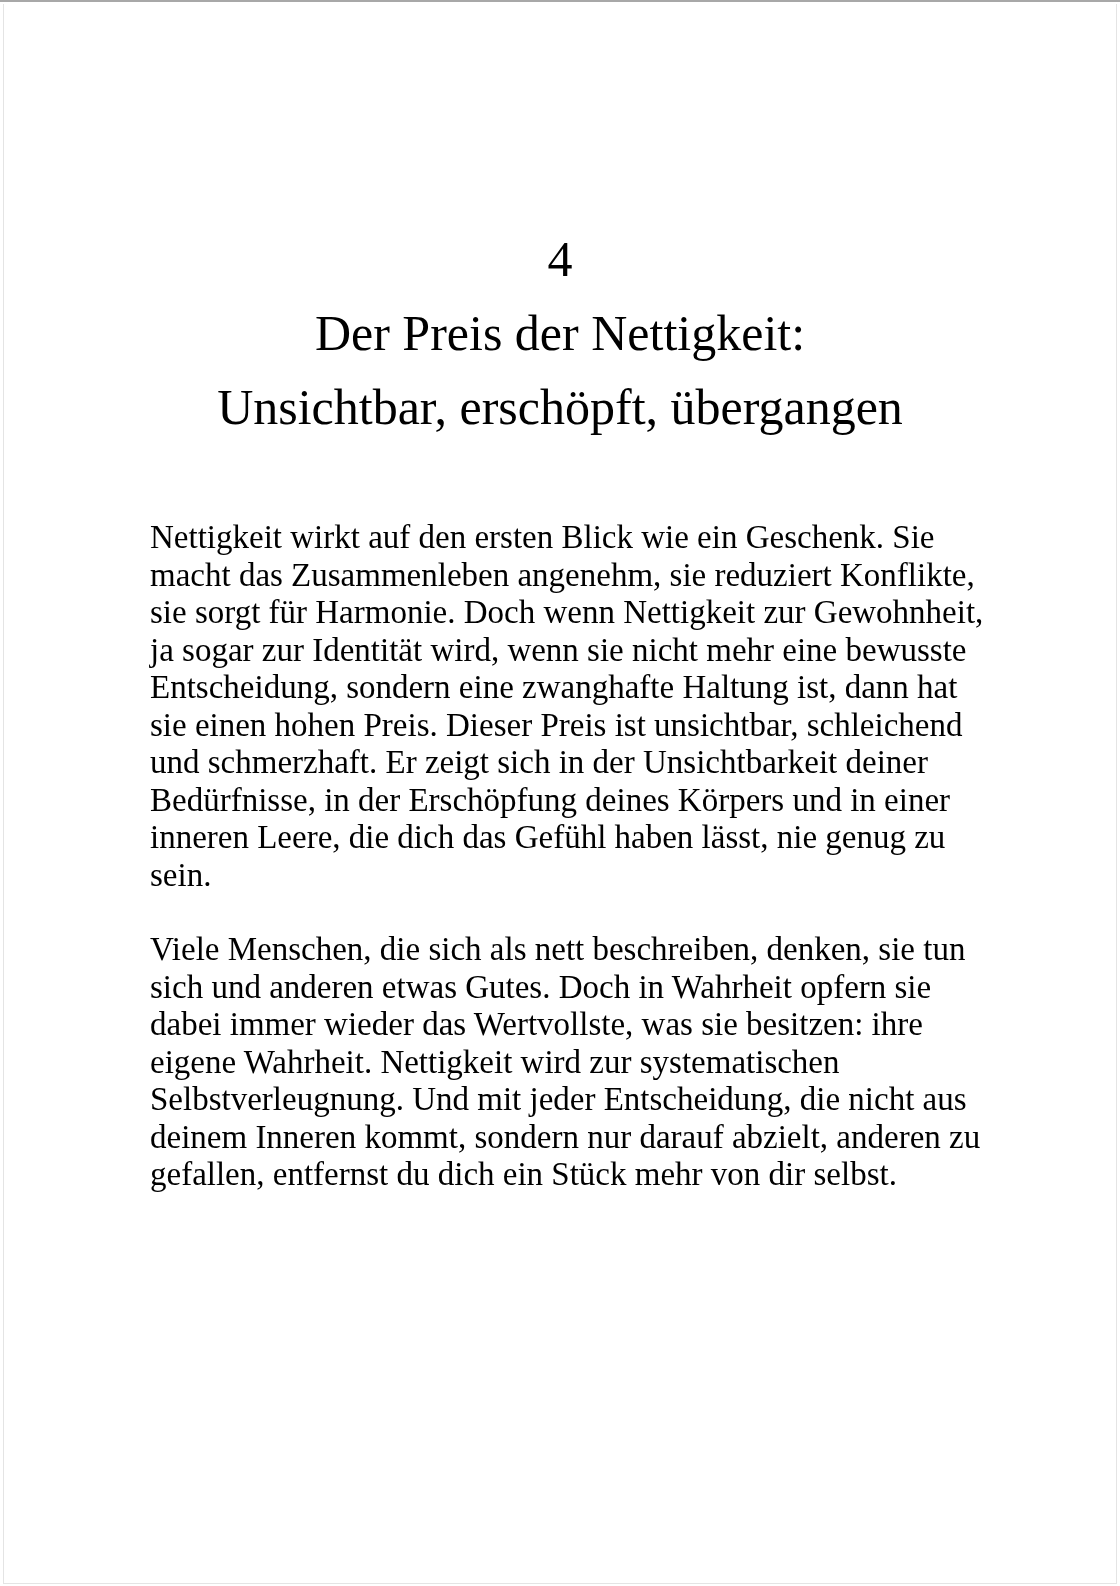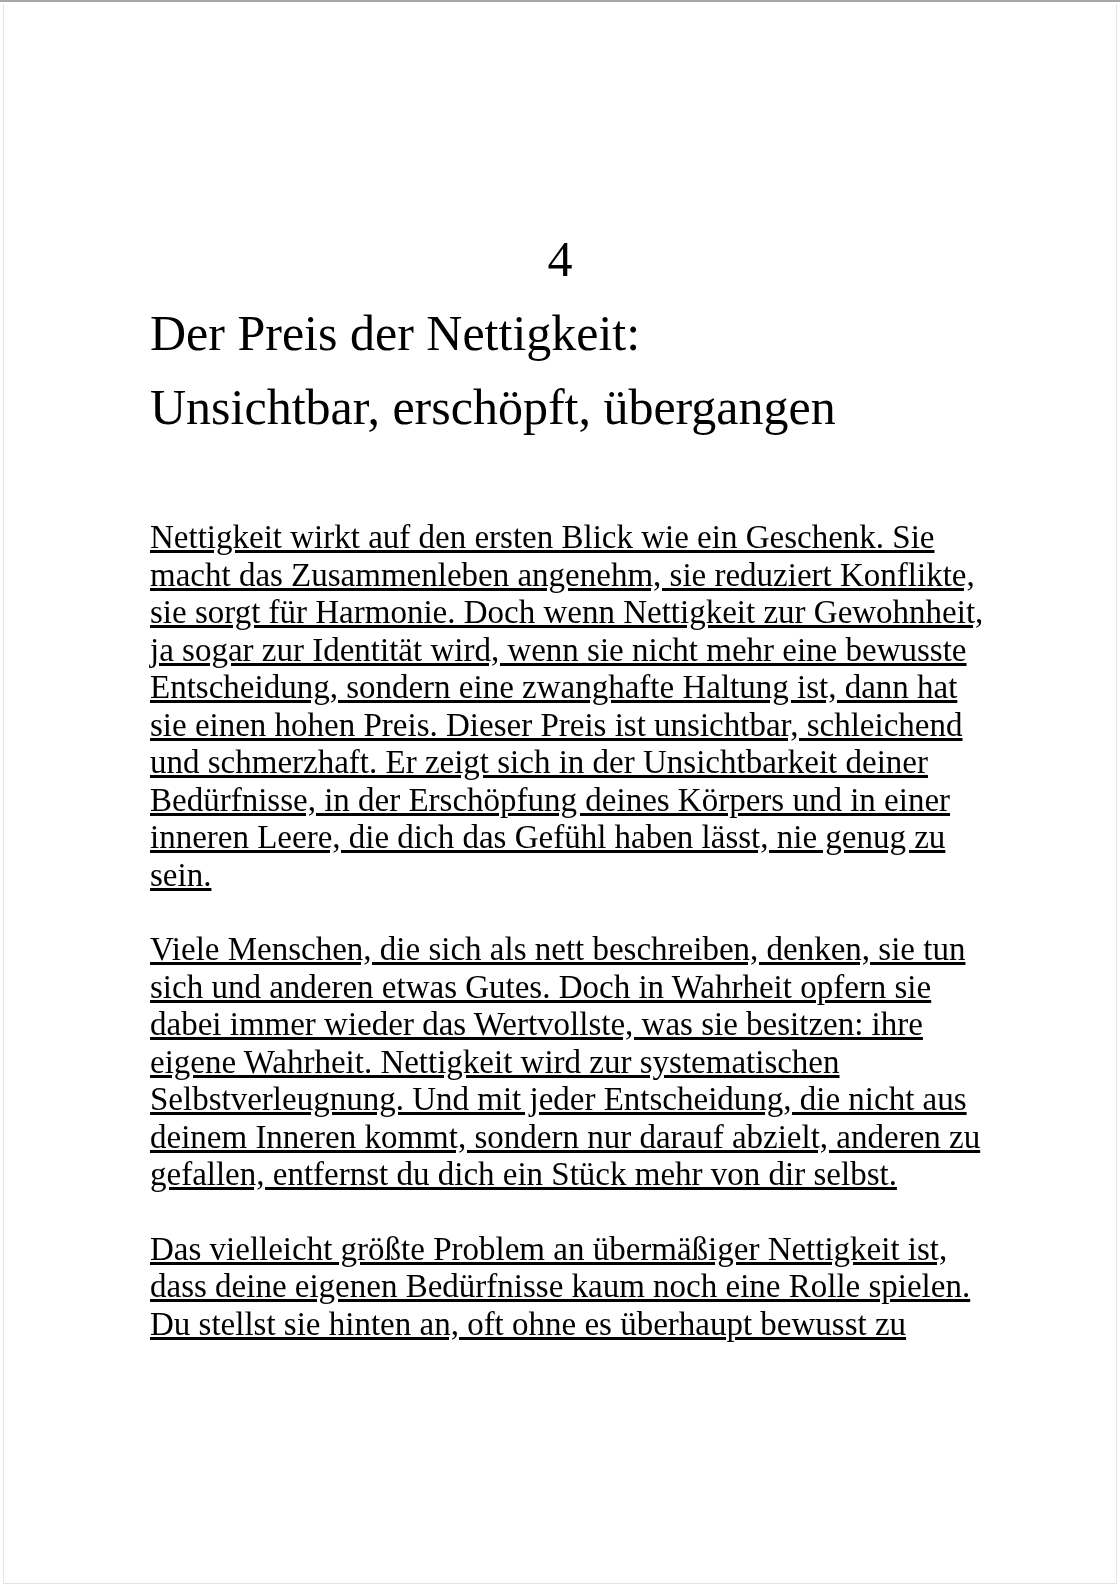--- a/index.html
+++ b/index.html
@@ -40,29 +40,29 @@
   .chapter-number {
     margin-top: 218px;
     font-size: 50px;
     line-height: 74px;
     text-align: center;
     white-space: pre;
   }
   .chapter-title {
     font-size: 50px;
     line-height: 74px;
+    text-align: center;
     white-space: pre;
     margin: 0 0 75px 0;
   }
   .para {
     font-size: 33px;
     line-height: 37.5px;
     white-space: pre;
     margin: 0 0 37px 0;
-    text-decoration: underline;
   }
   .section-heading {
     font-size: 36px;
     line-height: 42px;
     font-weight: normal;
     white-space: pre;
     margin: 0 0 37px 0;
   }
 </style>
 </head>
@@ -85,18 +85,15 @@
 Bedürfnisse, in der Erschöpfung deines Körpers und in einer
 inneren Leere, die dich das Gefühl haben lässt, nie genug zu
 sein.</div>
       <div class="para">Viele Menschen, die sich als nett beschreiben, denken, sie tun
 sich und anderen etwas Gutes. Doch in Wahrheit opfern sie
 dabei immer wieder das Wertvollste, was sie besitzen: ihre
 eigene Wahrheit. Nettigkeit wird zur systematischen
 Selbstverleugnung. Und mit jeder Entscheidung, die nicht aus
 deinem Inneren kommt, sondern nur darauf abzielt, anderen zu
 gefallen, entfernst du dich ein Stück mehr von dir selbst.</div>
-      <div class="para">Das vielleicht größte Problem an übermäßiger Nettigkeit ist,
-dass deine eigenen Bedürfnisse kaum noch eine Rolle spielen.
-Du stellst sie hinten an, oft ohne es überhaupt bewusst zu</div>
     </div>
   </div>
 </div>
 
 </body></html>

